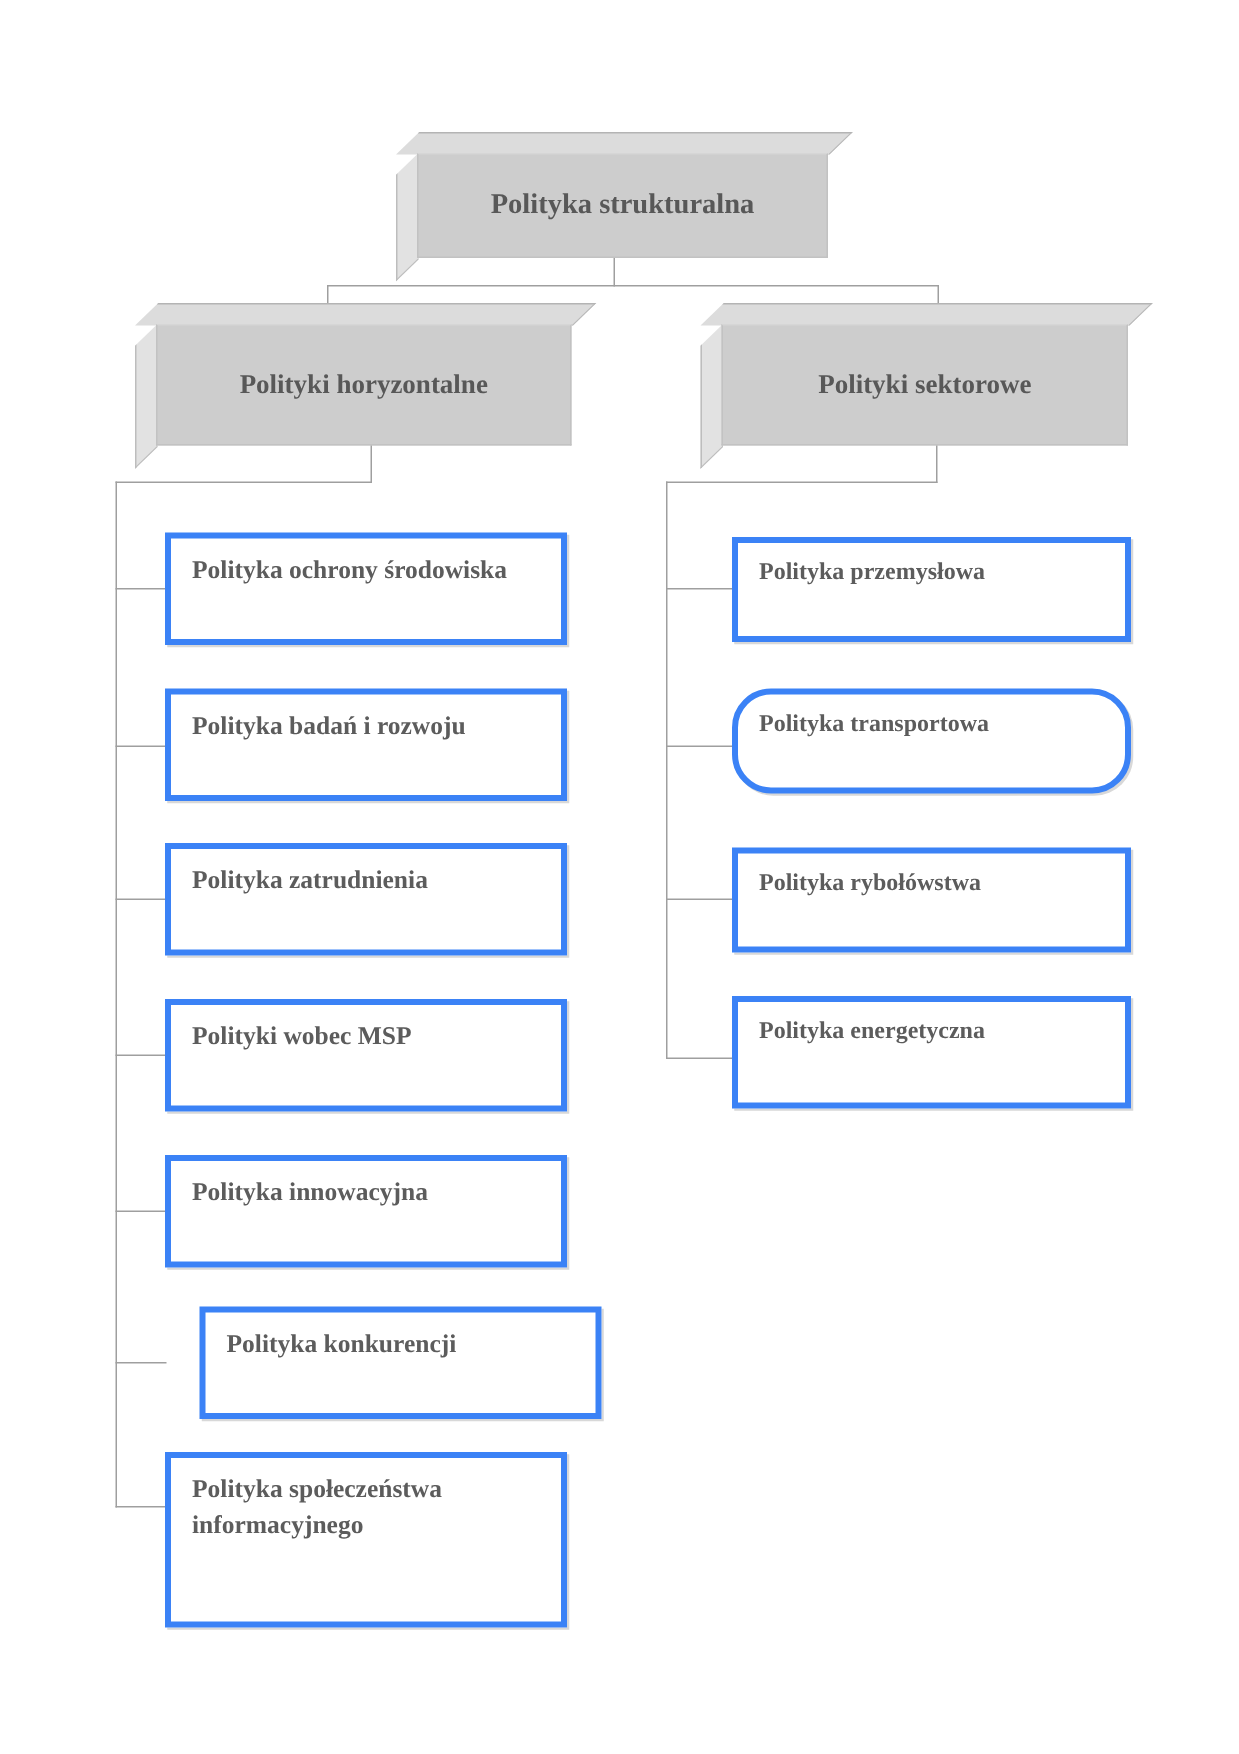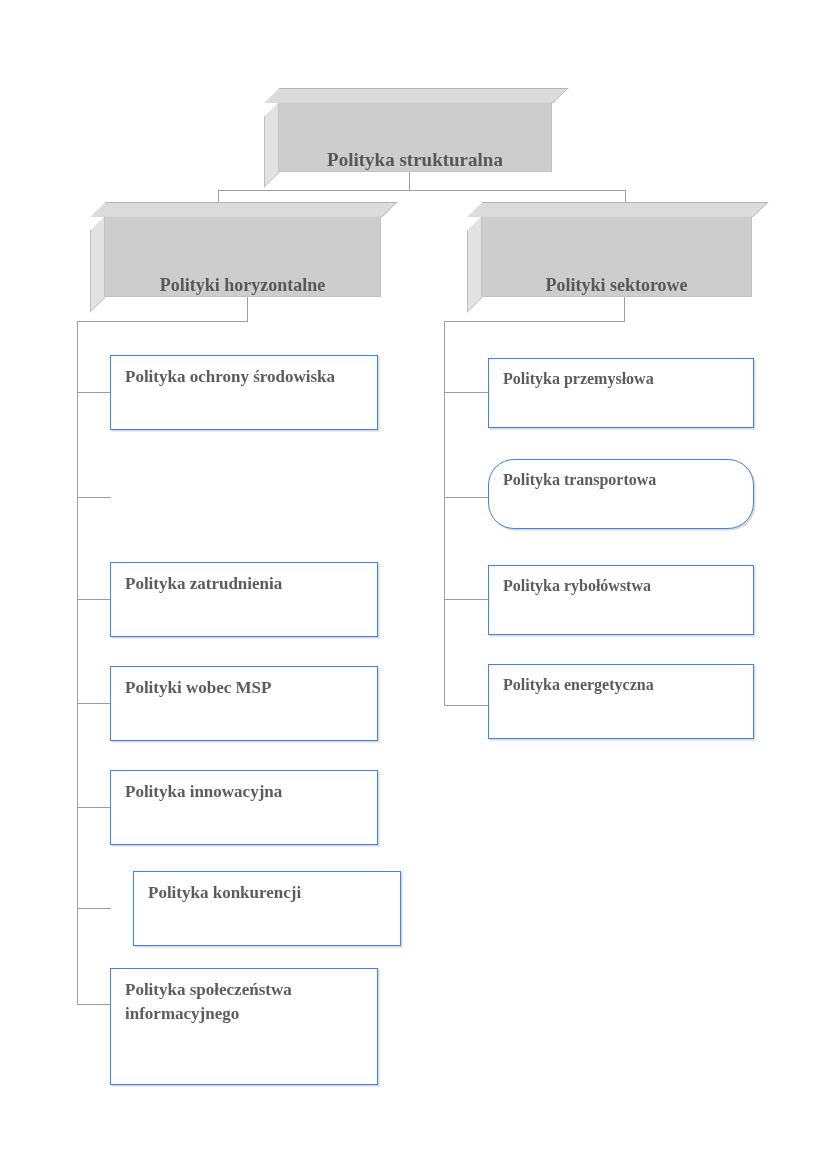--- a/index.html
+++ b/index.html
@@ -55,37 +55,37 @@
     position: absolute;
     top: 14px;
     left: 14px;
     right: 0;
     bottom: 0;
     background: #cdcdcd;
     border: 1px solid #c2c2c2;
     border-top-color: #d6d6d6;
     box-sizing: border-box;
     display: flex;
-    align-items: flex-end;
+    align-items: center;
     justify-content: center;
   }
   .box3d .face-front .label {
     font-weight: bold;
     color: #585858;
     text-align: center;
     line-height: 1.15;
     padding: 0 8px;
   }
 
   
   .leafbox {
     position: absolute;
     box-sizing: border-box;
     background: #ffffff;
-    border: 1px solid #3b82f6;
+    border: 4px solid #3b82f6;
     box-shadow: 1.5px 1.5px 0 0 #d8d8d8;
   }
   .leafbox .label {
     position: absolute;
     left: 14px;
     right: 8px;
     top: 9px;
     font-weight: bold;
     color: #5c5c5c;
     line-height: 1.42;
@@ -135,20 +135,23 @@
   <div class="conn h" style="left:77px; top:599px; width:34px;"></div>
   <div class="conn h" style="left:77px; top:703px; width:34px;"></div>
   <div class="conn h" style="left:77px; top:807px; width:34px;"></div>
   <div class="conn h" style="left:77px; top:908px; width:34px;"></div>
   <div class="conn h" style="left:77px; top:1004px; width:34px;"></div>
 
   <div class="leafbox" style="left:110px; top:355px; width:268px; height:75px;">
     <span class="label" style="font-size:17px;">Polityka ochrony środowiska</span>
   </div>
 
+  <div class="leafbox" style="left:110px; top:459px; width:268px; height:75px;">
+    <span class="label" style="font-size:17px;">Polityka badań i rozwoju</span>
+  </div>
 
   <div class="leafbox" style="left:110px; top:562px; width:268px; height:75px;">
     <span class="label" style="font-size:17px;">Polityka zatrudnienia</span>
   </div>
 
   <div class="leafbox" style="left:110px; top:666px; width:268px; height:75px;">
     <span class="label" style="font-size:17px;">Polityki wobec MSP</span>
   </div>
 
   <div class="leafbox" style="left:110px; top:770px; width:268px; height:75px;">

